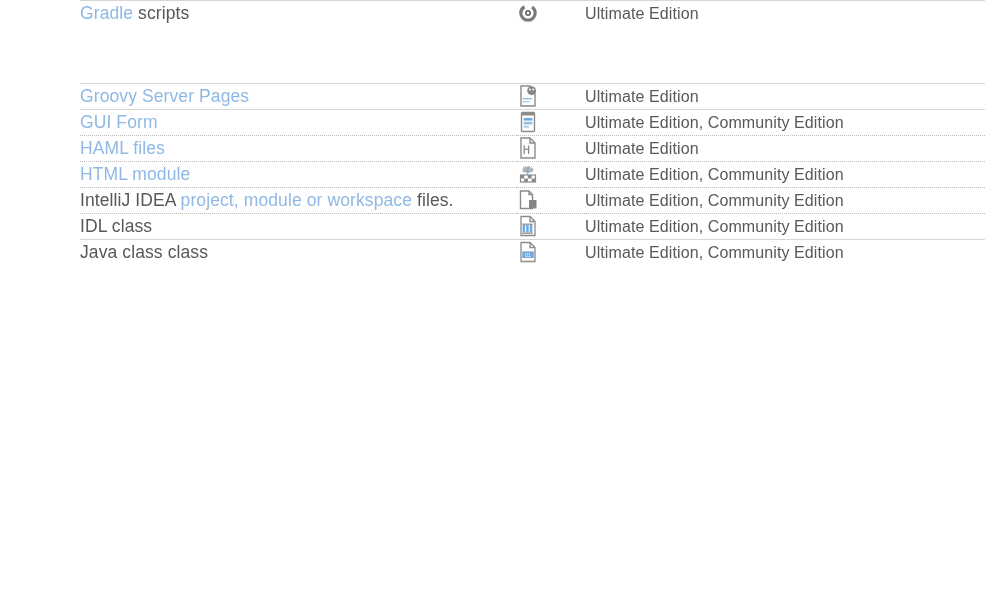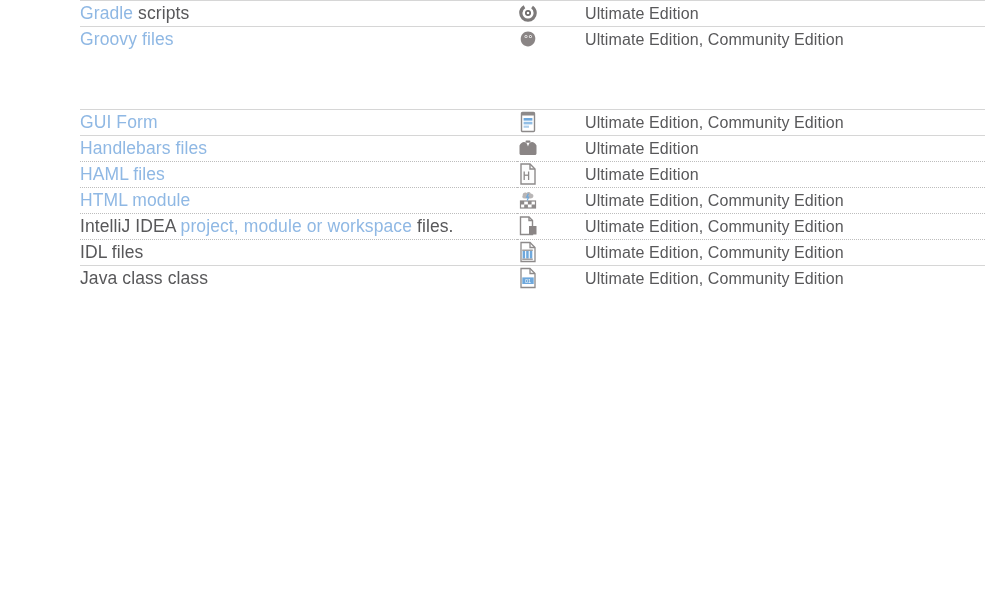--- a/index.html
+++ b/index.html
@@ -89,52 +89,46 @@
   <tbody>
       <tr class="row">
         <td class="cell-name"><a class="lnk">Gradle</a><span class="plain"> scripts</span></td>
         <td class="cell-icon"><span class="icon"><svg width="22" height="24" viewBox="0 0 22 24">
               <circle cx="11" cy="12" r="7.2" fill="none" stroke="#7d7a7a" stroke-width="3.2" stroke-dasharray="30 8"></circle>
               <circle cx="11" cy="12" r="3" fill="#6b6868"></circle>
               <circle cx="11" cy="12" r="1.3" fill="#ffffff"></circle>
             </svg></span></td>
         <td class="cell-edition">Ultimate Edition</td>
       </tr>
-      <tr class="row">
-        <td class="cell-name"><a class="lnk">Groovy files</a></td>
-        <td class="cell-icon"><span class="icon"><svg width="22" height="24" viewBox="0 0 22 24">
-              <path d="M11 4.6 C15.3 4.6 18.3 7.6 18.3 11.6 C18.3 16 15 19.4 11 19.4 C6.9 19.4 3.7 16.1 3.7 12 C3.7 8 6.8 4.6 11 4.6 Z" fill="#8a8585"></path>
-              <circle cx="9" cy="9.6" r="1.5" fill="#ffffff" opacity="0.85"></circle>
-              <circle cx="13.4" cy="9.6" r="1.5" fill="#ffffff" opacity="0.85"></circle>
-              <circle cx="9" cy="9.6" r="0.7" fill="#5c5858"></circle>
-              <circle cx="13.4" cy="9.6" r="0.7" fill="#5c5858"></circle>
-            </svg></span></td>
-        <td class="cell-edition">Ultimate Edition, Community Edition</td>
-      </tr>
       <tr class="row spacer">
         <td colspan="3" class="spacer-cell"></td>
+      </tr>
+      <tr class="row">
+        <td class="cell-name"><a class="lnk">Groovy Server Pages</a></td>
+        <td class="cell-icon"><span class="icon"><svg width="22" height="24" viewBox="0 0 22 24">
+              <path d="M4 2 H13 L18 7 V22 H4 Z" fill="#fdfdfd" stroke="#8d8a8a" stroke-width="1.4"></path>
+              <path d="M13 2 L13 7 L18 7" fill="none" stroke="#8d8a8a" stroke-width="1.4"></path>
+              <rect x="5.6" y="14" width="9.5" height="1.4" fill="#6ea8dc" opacity="0.7"></rect>
+              <rect x="5.6" y="17" width="7" height="1.4" fill="#6ea8dc" opacity="0.55"></rect>
+              <circle cx="14.6" cy="6.6" r="4.4" fill="#8a8585"></circle>
+              <circle cx="13" cy="5.6" r="1" fill="#ffffff"></circle>
+              <circle cx="16.2" cy="5.6" r="1" fill="#ffffff"></circle>
+            </svg></span></td>
+        <td class="cell-edition">Ultimate Edition</td>
       </tr>
       <tr class="row">
         <td class="cell-name"><a class="lnk">GUI Form</a></td>
         <td class="cell-icon"><span class="icon"><svg width="22" height="24" viewBox="0 0 22 24">
               <rect x="4.5" y="2.5" width="13" height="19" rx="1" fill="#ffffff" stroke="#8d8a8a" stroke-width="1.4"></rect>
               <rect x="4.5" y="2.5" width="13" height="3" fill="#8d8a8a"></rect>
               <rect x="6.6" y="8" width="8.8" height="2.6" fill="#6ea8dc"></rect>
               <rect x="6.6" y="11.8" width="8.8" height="2.6" fill="#6ea8dc" opacity="0.75"></rect>
               <rect x="6.6" y="15.6" width="5.4" height="2.2" fill="#6ea8dc" opacity="0.55"></rect>
             </svg></span></td>
         <td class="cell-edition">Ultimate Edition, Community Edition</td>
-      </tr>
-      <tr class="row">
-        <td class="cell-name"><a class="lnk">Handlebars files</a></td>
-        <td class="cell-icon"><span class="icon"><svg width="22" height="24" viewBox="0 0 22 24">
-              <path d="M2.5 9.5 C4 6.2 7 5 8.9 6.6 C10 7.6 10.4 9 11 10.4 C11.6 9 12 7.6 13.1 6.6 C15 5 18 6.2 19.5 9.5 L19.5 17.5 C19.5 18.4 18.8 19 17.9 19 L4.1 19 C3.2 19 2.5 18.4 2.5 17.5 Z" fill="#8a8585"></path>
-              <rect x="8.6" y="4.4" width="4.8" height="2.4" rx="0.7" fill="#8a8585"></rect>
-            </svg></span></td>
-        <td class="cell-edition">Ultimate Edition</td>
       </tr>
       <tr class="row dotted">
         <td class="cell-name"><a class="lnk">HAML files</a></td>
         <td class="cell-icon"><span class="icon"><svg width="22" height="24" viewBox="0 0 22 24">
               <path d="M4 2 H13 L18 7 V22 H4 Z" fill="#fdfdfd" stroke="#8d8a8a" stroke-width="1.4"></path>
               <path d="M13 2 L13 7 L18 7" fill="none" stroke="#8d8a8a" stroke-width="1.4"></path>
               <path d="M7.2 9.5 L7.2 18" stroke="#8d8a8a" stroke-width="1.3"></path>
               <path d="M7.2 13.2 L11.6 13.2" stroke="#8d8a8a" stroke-width="1.3"></path>
               <path d="M11.6 9.5 L11.6 18" stroke="#8d8a8a" stroke-width="1.3"></path>
             </svg></span></td>
@@ -156,21 +150,21 @@
       <tr class="row dotted">
         <td class="cell-name"><span class="plain">IntelliJ IDEA </span><a class="lnk">project, module or workspace</a><span class="plain"> files.</span></td>
         <td class="cell-icon"><span class="icon"><svg width="22" height="24" viewBox="0 0 22 24">
               <path d="M3.5 3 H12 L15.5 6.5 V20.5 H3.5 Z" fill="#ffffff" stroke="#8d8a8a" stroke-width="1.4"></path>
               <path d="M12 3 L12 6.5 L15.5 6.5" fill="none" stroke="#8d8a8a" stroke-width="1.4"></path>
               <rect x="12" y="12" width="7.5" height="8.5" fill="#8a8585"></rect>
             </svg></span></td>
         <td class="cell-edition">Ultimate Edition, Community Edition</td>
       </tr>
       <tr class="row dotted">
-        <td class="cell-name"><span class="plain">IDL files</span></td>
+        <td class="cell-name"><span class="plain">IDL class</span></td>
         <td class="cell-icon"><span class="icon"><svg width="22" height="24" viewBox="0 0 22 24">
               <path d="M4 2.5 H13 L18 7.5 V21.5 H4 Z" fill="#ffffff" stroke="#8d8a8a" stroke-width="1.3"></path>
               <path d="M13 2.5 L13 7.5 L18 7.5" fill="none" stroke="#8d8a8a" stroke-width="1.3"></path>
               <rect x="5.6" y="11" width="2.5" height="7.5" fill="#6ea8dc"></rect>
               <rect x="9.2" y="11" width="2.5" height="7.5" fill="#6ea8dc"></rect>
               <rect x="12.8" y="11" width="2.5" height="7.5" fill="#6ea8dc"></rect>
               <rect x="5.2" y="9.6" width="10.6" height="1.2" fill="#8d8a8a"></rect>
               <rect x="5.2" y="18.6" width="10.6" height="1.2" fill="#8d8a8a"></rect>
             </svg></span></td>
         <td class="cell-edition">Ultimate Edition, Community Edition</td>

